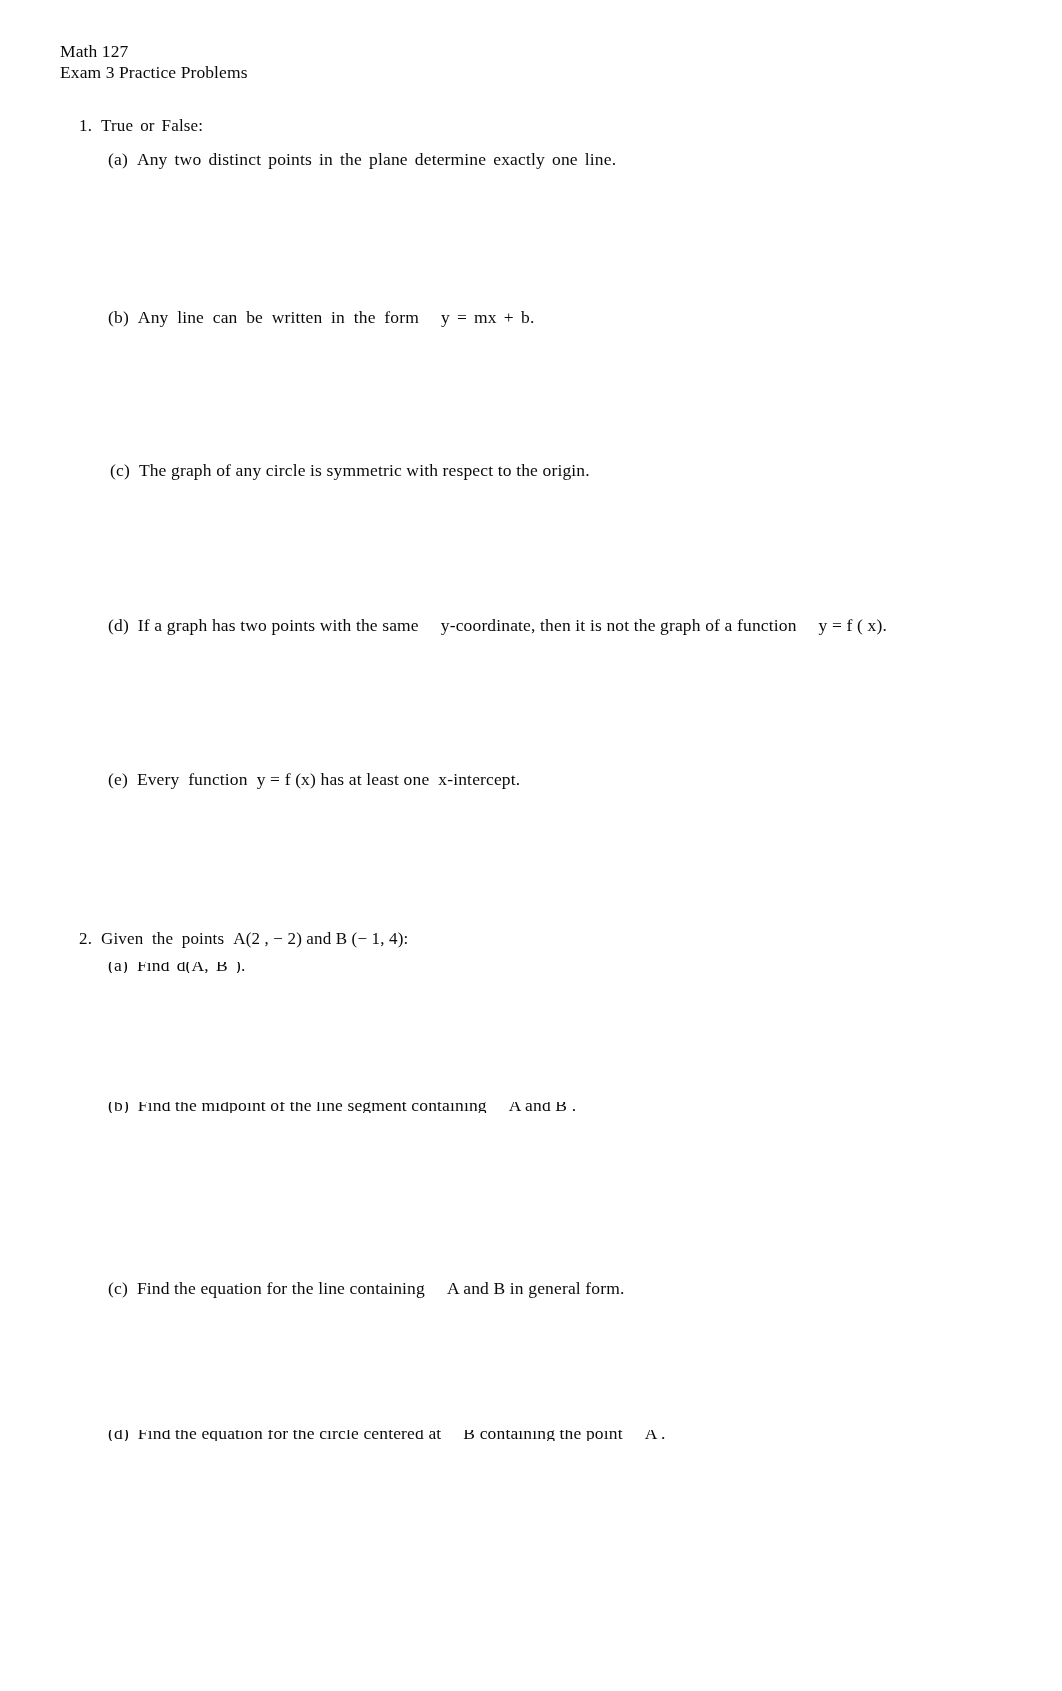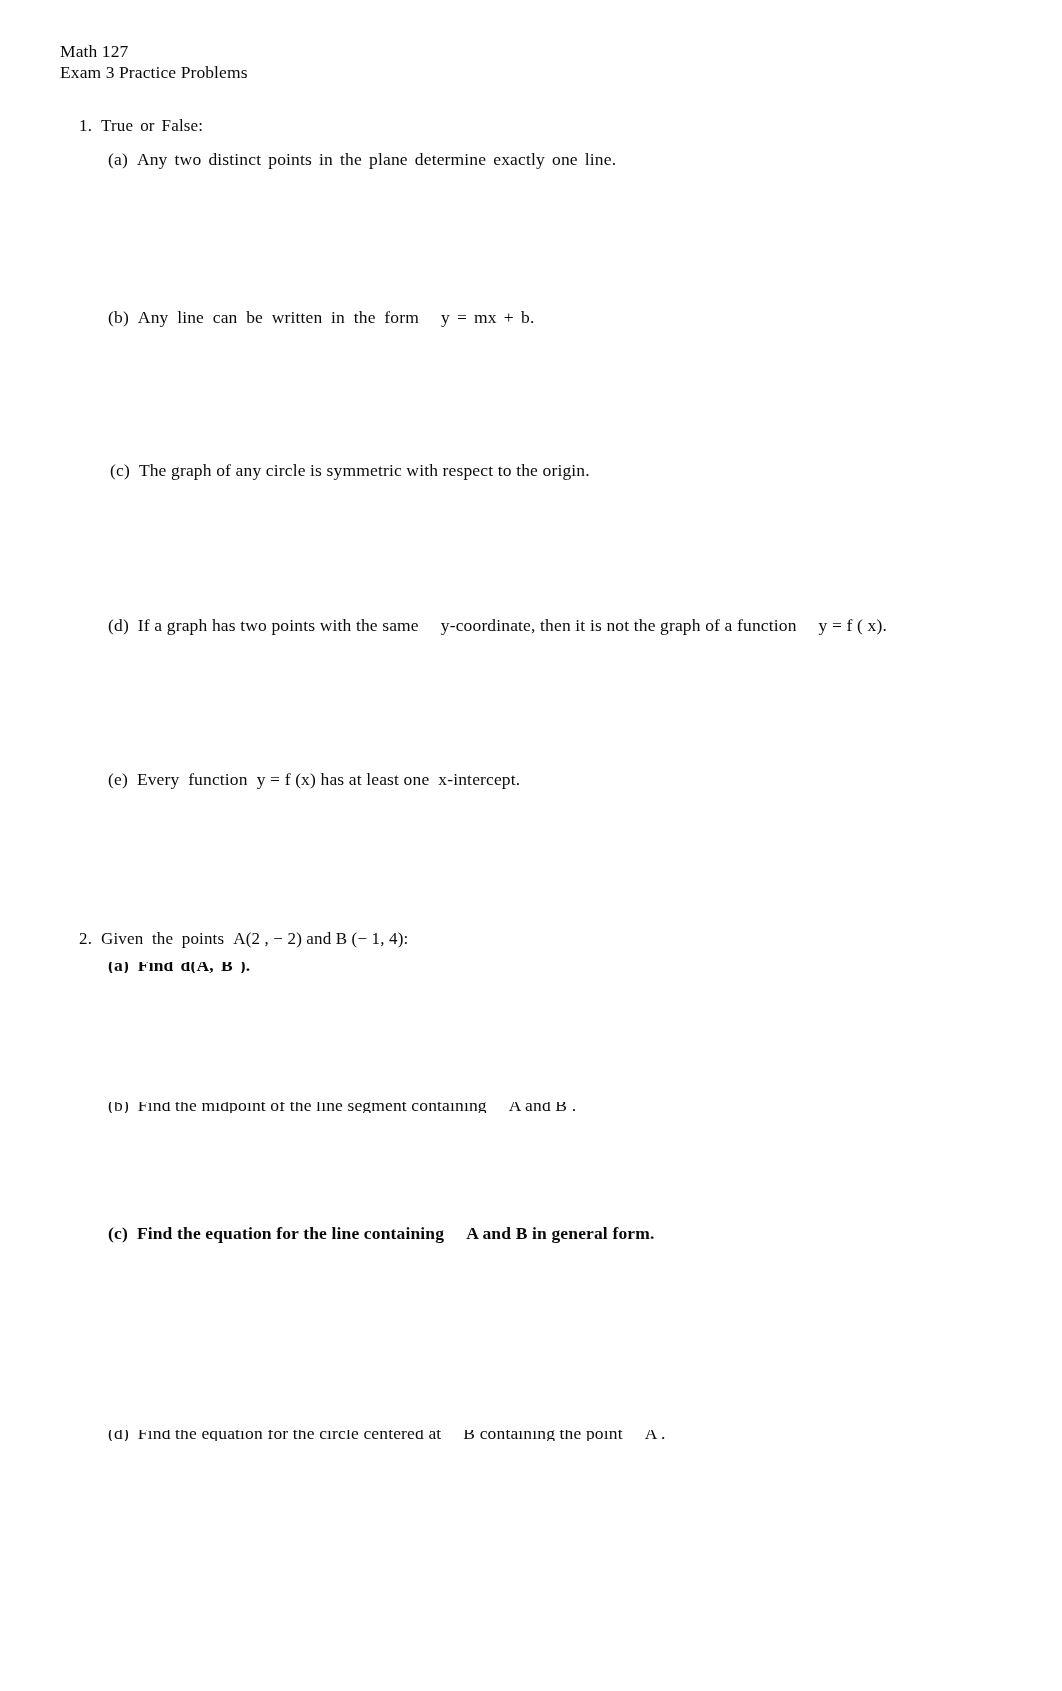--- a/index.html
+++ b/index.html
@@ -104,32 +104,32 @@
 
   <div class="subitem" style="left:108px; top:768px;">
     <span>(e)</span><span class="gap-sm"></span><span class="loose2">Every  function</span><span class="gap-sm"></span><span>y = f (x) has at least one</span><span class="gap-sm"></span><span>x-intercept.</span>
   </div>
 
   <div class="problem-num" style="left:79px; top:928px;">
     <span>2.</span><span class="gap-sm"></span><span class="loose2">Given  the  points</span><span class="gap-sm"></span><span>A(2 , − 2) and  B (− 1, 4):</span>
   </div>
 
   <div class="clip-box" style="left:108px; top:962px; width:420px; height:11px;">
-    <span class="clip-text" style="top:-8px;font-weight:bold;">
+    <span class="clip-text" style="top:-8px;">
       <span>(a)</span><span class="gap-sm"></span><span class="loose">Find  d(A, B ).</span>
     </span>
   </div>
 
   <div class="clip-box" style="left:108px; top:1102px; width:600px; height:11px;">
     <span class="clip-text" style="top:-8px;">
       <span>(b)</span><span class="gap-sm"></span><span>Find the midpoint of the line segment containing</span><span class="gap"></span><span>A and  B .</span>
     </span>
   </div>
 
-  <div class="subitem" style="left:108px; top:1222px;font-weight:bold;">
+  <div class="subitem" style="left:108px; top:1277px;">
     <span>(c)</span><span class="gap-sm"></span><span>Find the equation for the line containing</span><span class="gap"></span><span>A and  B in general form.</span>
   </div>
 
   <div class="clip-box" style="left:108px; top:1430px; width:640px; height:11px;">
     <span class="clip-text" style="top:-8px;">
       <span>(d)</span><span class="gap-sm"></span><span>Find the equation for the circle centered at</span><span class="gap"></span><span>B  containing the point</span><span class="gap"></span><span>A .</span>
     </span>
   </div>
 
 </div>

